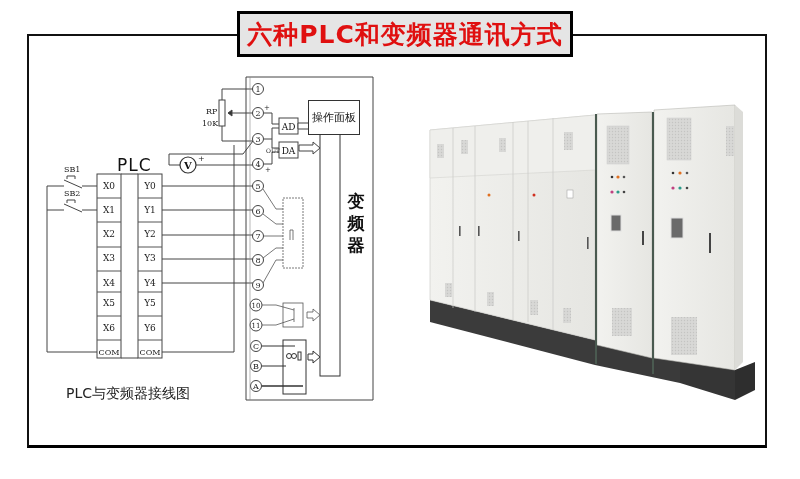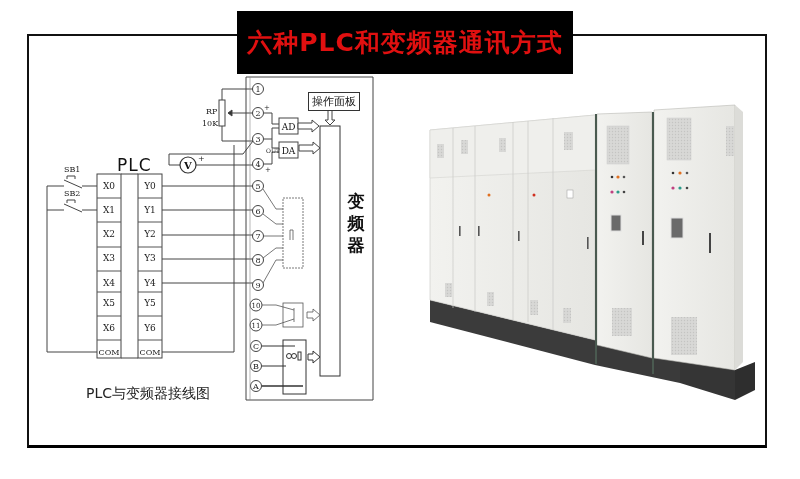--- a/index.html
+++ b/index.html
@@ -2,32 +2,32 @@
 <html><head>
 <meta charset="utf-8">
 <style>
   html, body { margin:0; padding:0; background:#ffffff; }
   body { width:800px; height:479px; position:relative; overflow:hidden;
          font-family:"DejaVu Sans", sans-serif; }
   .frame { position:absolute; left:27px; top:34px; width:740px; height:414px;
            border-left:2px solid #111; border-top:2px solid #111;
            border-right:2px solid #111; border-bottom:3px solid #000;
            box-sizing:border-box; }
-  .title-box { position:absolute; left:237px; top:11px; width:336px; height:63px;
-               border:3px solid #000; background:#000000; box-sizing:border-box;
+  .title-box { position:absolute; left:237px; top:11px; width:336px; height:46px;
+               border:3px solid #000; background:#e5e5e5; box-sizing:border-box;
                display:flex; align-items:center; justify-content:center; }
   .title-text { color:#e01010; font-size:25px; font-weight:bold; letter-spacing:1px;
                 font-family:"DejaVu Sans", sans-serif; white-space:nowrap; }
   svg text { font-family:"DejaVu Serif", serif; }
   .caption { position:absolute; left:66px; top:385px; font-size:14px; color:#222;
-             font-family:"DejaVu Sans", sans-serif;margin-left:20px; }
+             font-family:"DejaVu Sans", sans-serif; }
   .vfd-label { position:absolute; left:345px; top:190px; width:22px; font-size:17px;
                font-weight:bold; line-height:22px; color:#111; text-align:center;
                font-family:"DejaVu Sans", sans-serif; }
-  .panel-label { position:absolute; left:308px; top:92px; width:52px; height:19px;
+  .panel-label { position:absolute; left:308px; top:100px; width:52px; height:35px;
                  border:1px solid #333; background:#fff; font-size:11px;
                  display:flex; align-items:center; justify-content:center; color:#111;
                  box-sizing:border-box; }
   .plc-title { position:absolute; left:117px; top:155px; font-size:17px; color:#111;
                font-family:"DejaVu Sans", sans-serif; letter-spacing:1px; }
   .photo { position:absolute; left:425px; top:100px; width:335px; height:305px; }
 </style>
 </head>
 <body>
 

